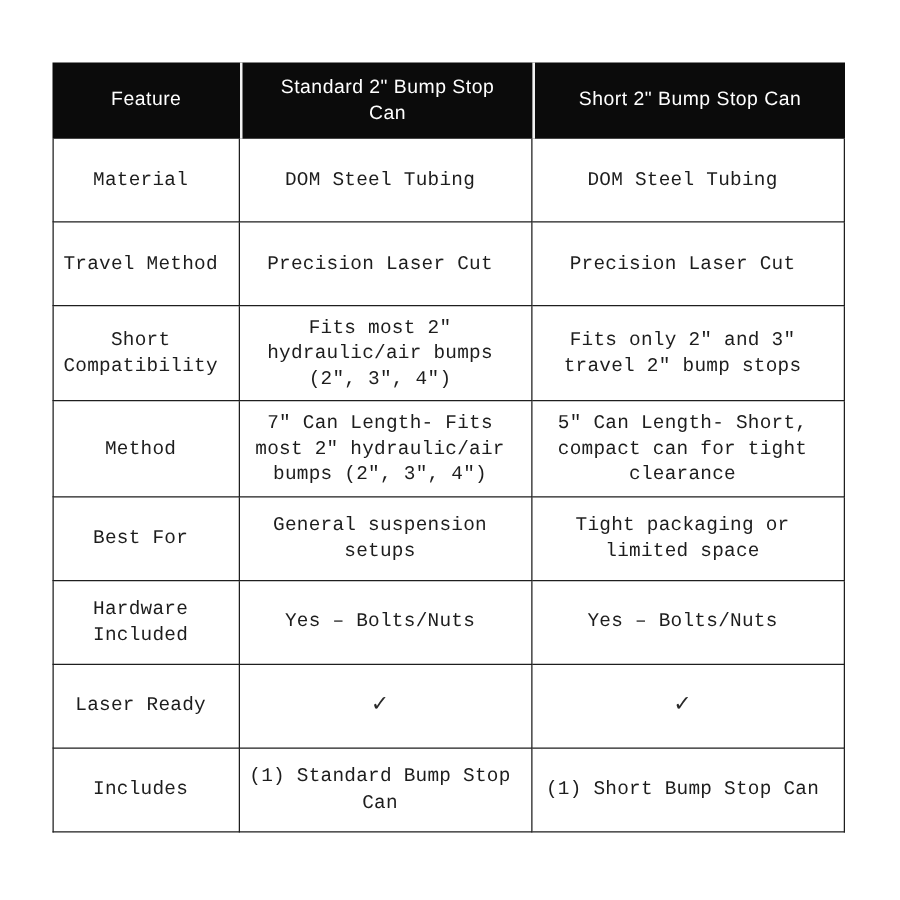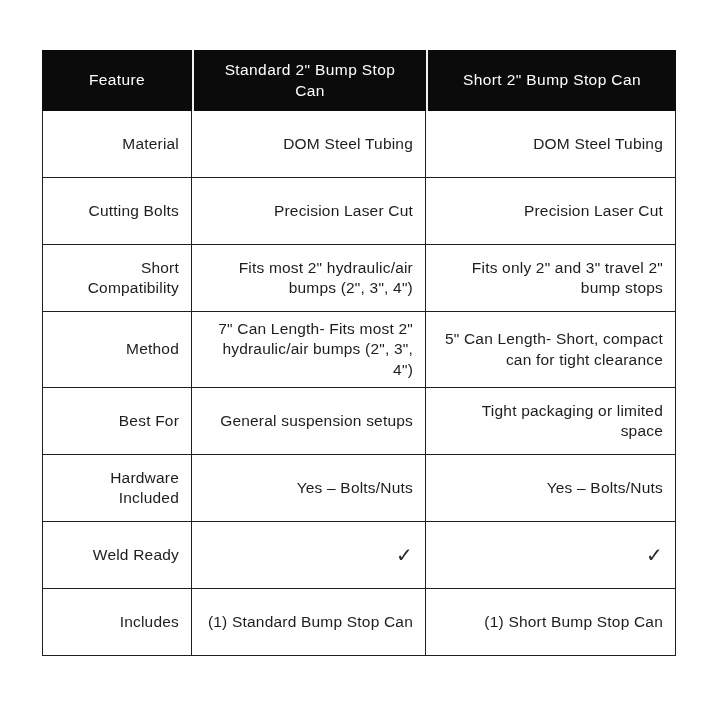--- a/index.html
+++ b/index.html
@@ -43,26 +43,27 @@
     padding: 4px 22px;
     line-height: 1.35;
     letter-spacing: 0.4px;
   }
   th + th {
     border-left: 2px solid #f2f2f2;
   }
   td {
     border-right: 1.5px solid #1e1e1e;
     border-bottom: 1.5px solid #1e1e1e;
-    padding: 7px 12px 7px 13px;
+    padding: 7px 12px 7px 3px;
     vertical-align: middle;
     height: 52px;
     line-height: 1.32;
-    text-align: right;
+    text-align: center;
     word-wrap: break-word;
+    font-family: Liberation Mono, monospace;
   }
   td:first-child {
     border-left: 1.5px solid #1e1e1e;
   }
   td.check {
     font-size: 20px;
     color: #2a2a2a;
   }
 </style>
 </head>
@@ -82,21 +83,21 @@
         <th>Short 2" Bump Stop Can</th>
       </tr>
     </thead>
     <tbody>
       <tr>
         <td>Material</td>
         <td>DOM Steel Tubing</td>
         <td>DOM Steel Tubing</td>
       </tr>
       <tr>
-        <td>Cutting Bolts</td>
+        <td>Travel Method</td>
         <td>Precision Laser Cut</td>
         <td>Precision Laser Cut</td>
       </tr>
       <tr>
         <td>Short Compatibility</td>
         <td>Fits most 2" hydraulic/air bumps (2", 3", 4")</td>
         <td>Fits only 2" and 3" travel 2" bump stops</td>
       </tr>
       <tr>
         <td>Method</td>
@@ -107,21 +108,21 @@
         <td>Best For</td>
         <td>General suspension setups</td>
         <td>Tight packaging or limited space</td>
       </tr>
       <tr>
         <td>Hardware Included</td>
         <td>Yes – Bolts/Nuts</td>
         <td>Yes – Bolts/Nuts</td>
       </tr>
       <tr>
-        <td>Weld Ready</td>
+        <td>Laser Ready</td>
         <td class="check">✓</td>
         <td class="check">✓</td>
       </tr>
       <tr>
         <td>Includes</td>
         <td>(1) Standard Bump Stop Can</td>
         <td>(1) Short Bump Stop Can</td>
       </tr>
 
     </tbody>

